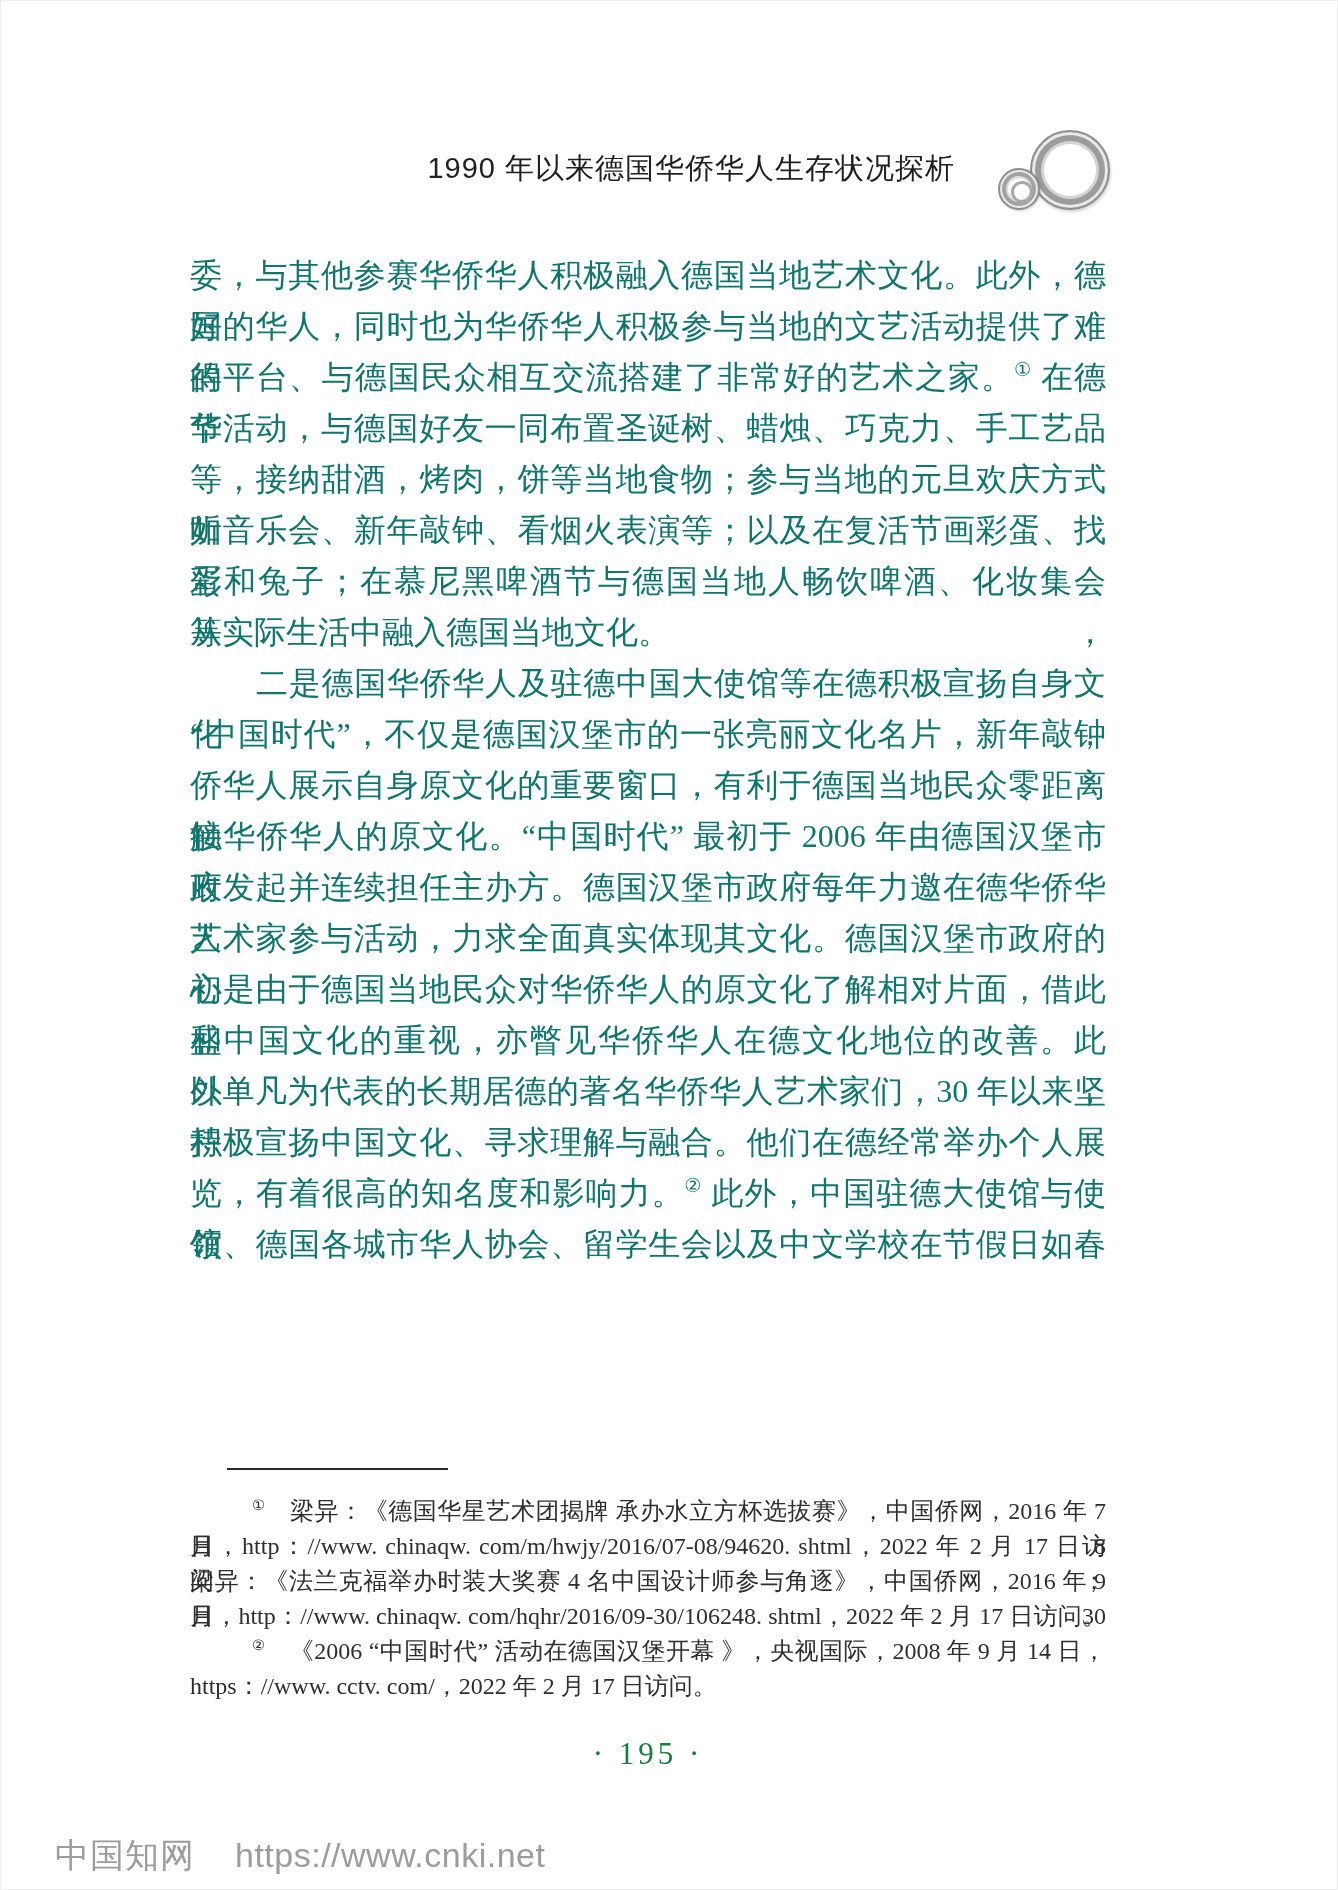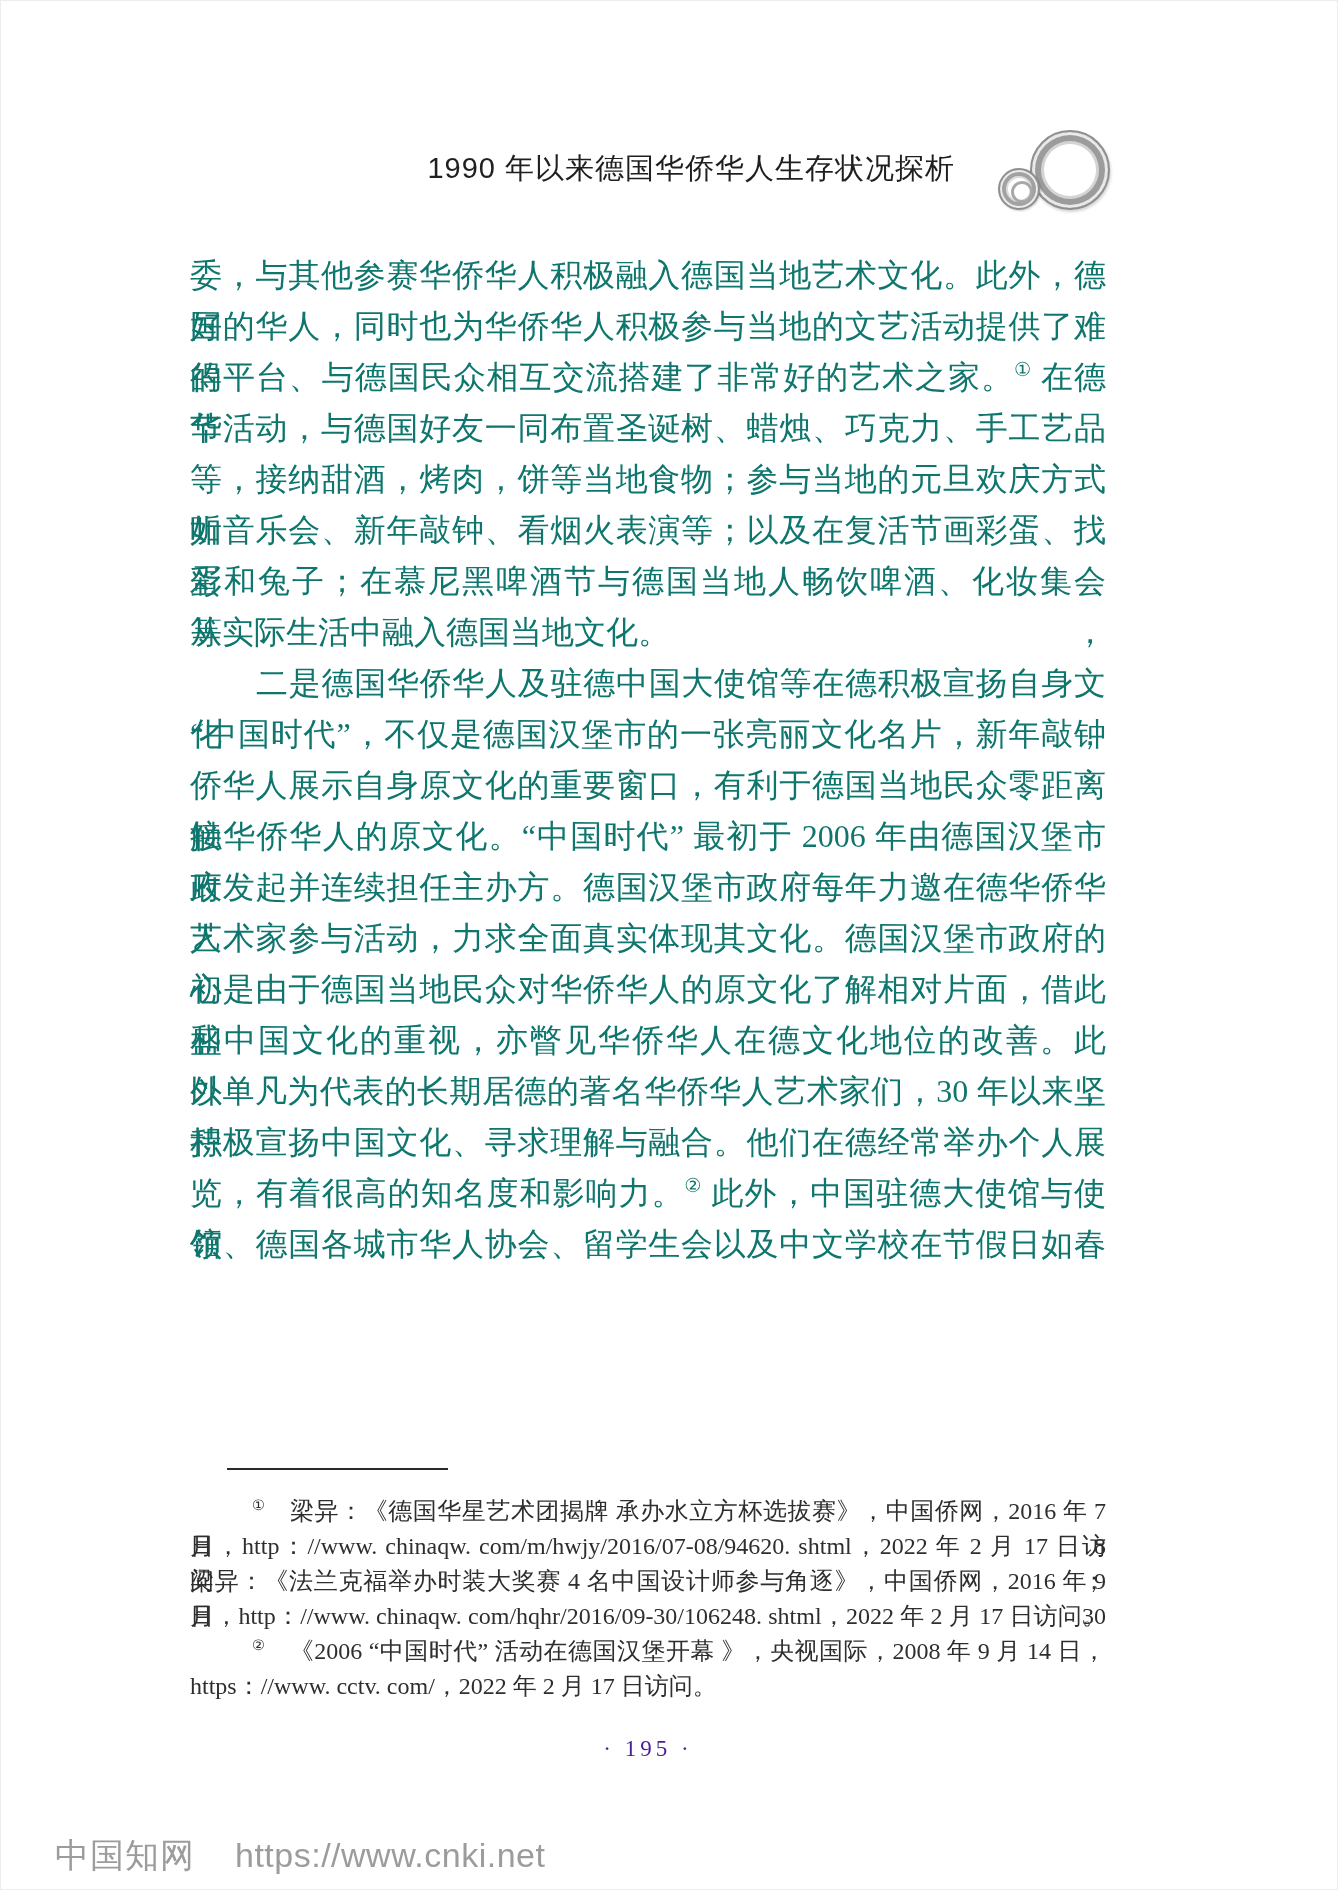--- a/index.html
+++ b/index.html
@@ -119,22 +119,22 @@
   .fn-line.fill { text-align-last: justify; }
   .fn-line.indent { text-indent: 62px; }
 
   
   .page-number {
     position: absolute;
     top: 1736px;
     left: 190px;
     width: 916px;
     text-align: center;
-    font-size: 23px;
-    color: #4c1d95;
+    font-size: 31px;
+    color: #15803d;
     letter-spacing: 4px;
   }
 
   
   .watermark {
     position: absolute;
     left: 55px;
     top: 1804px;
     display: flex;
     align-items: baseline;

